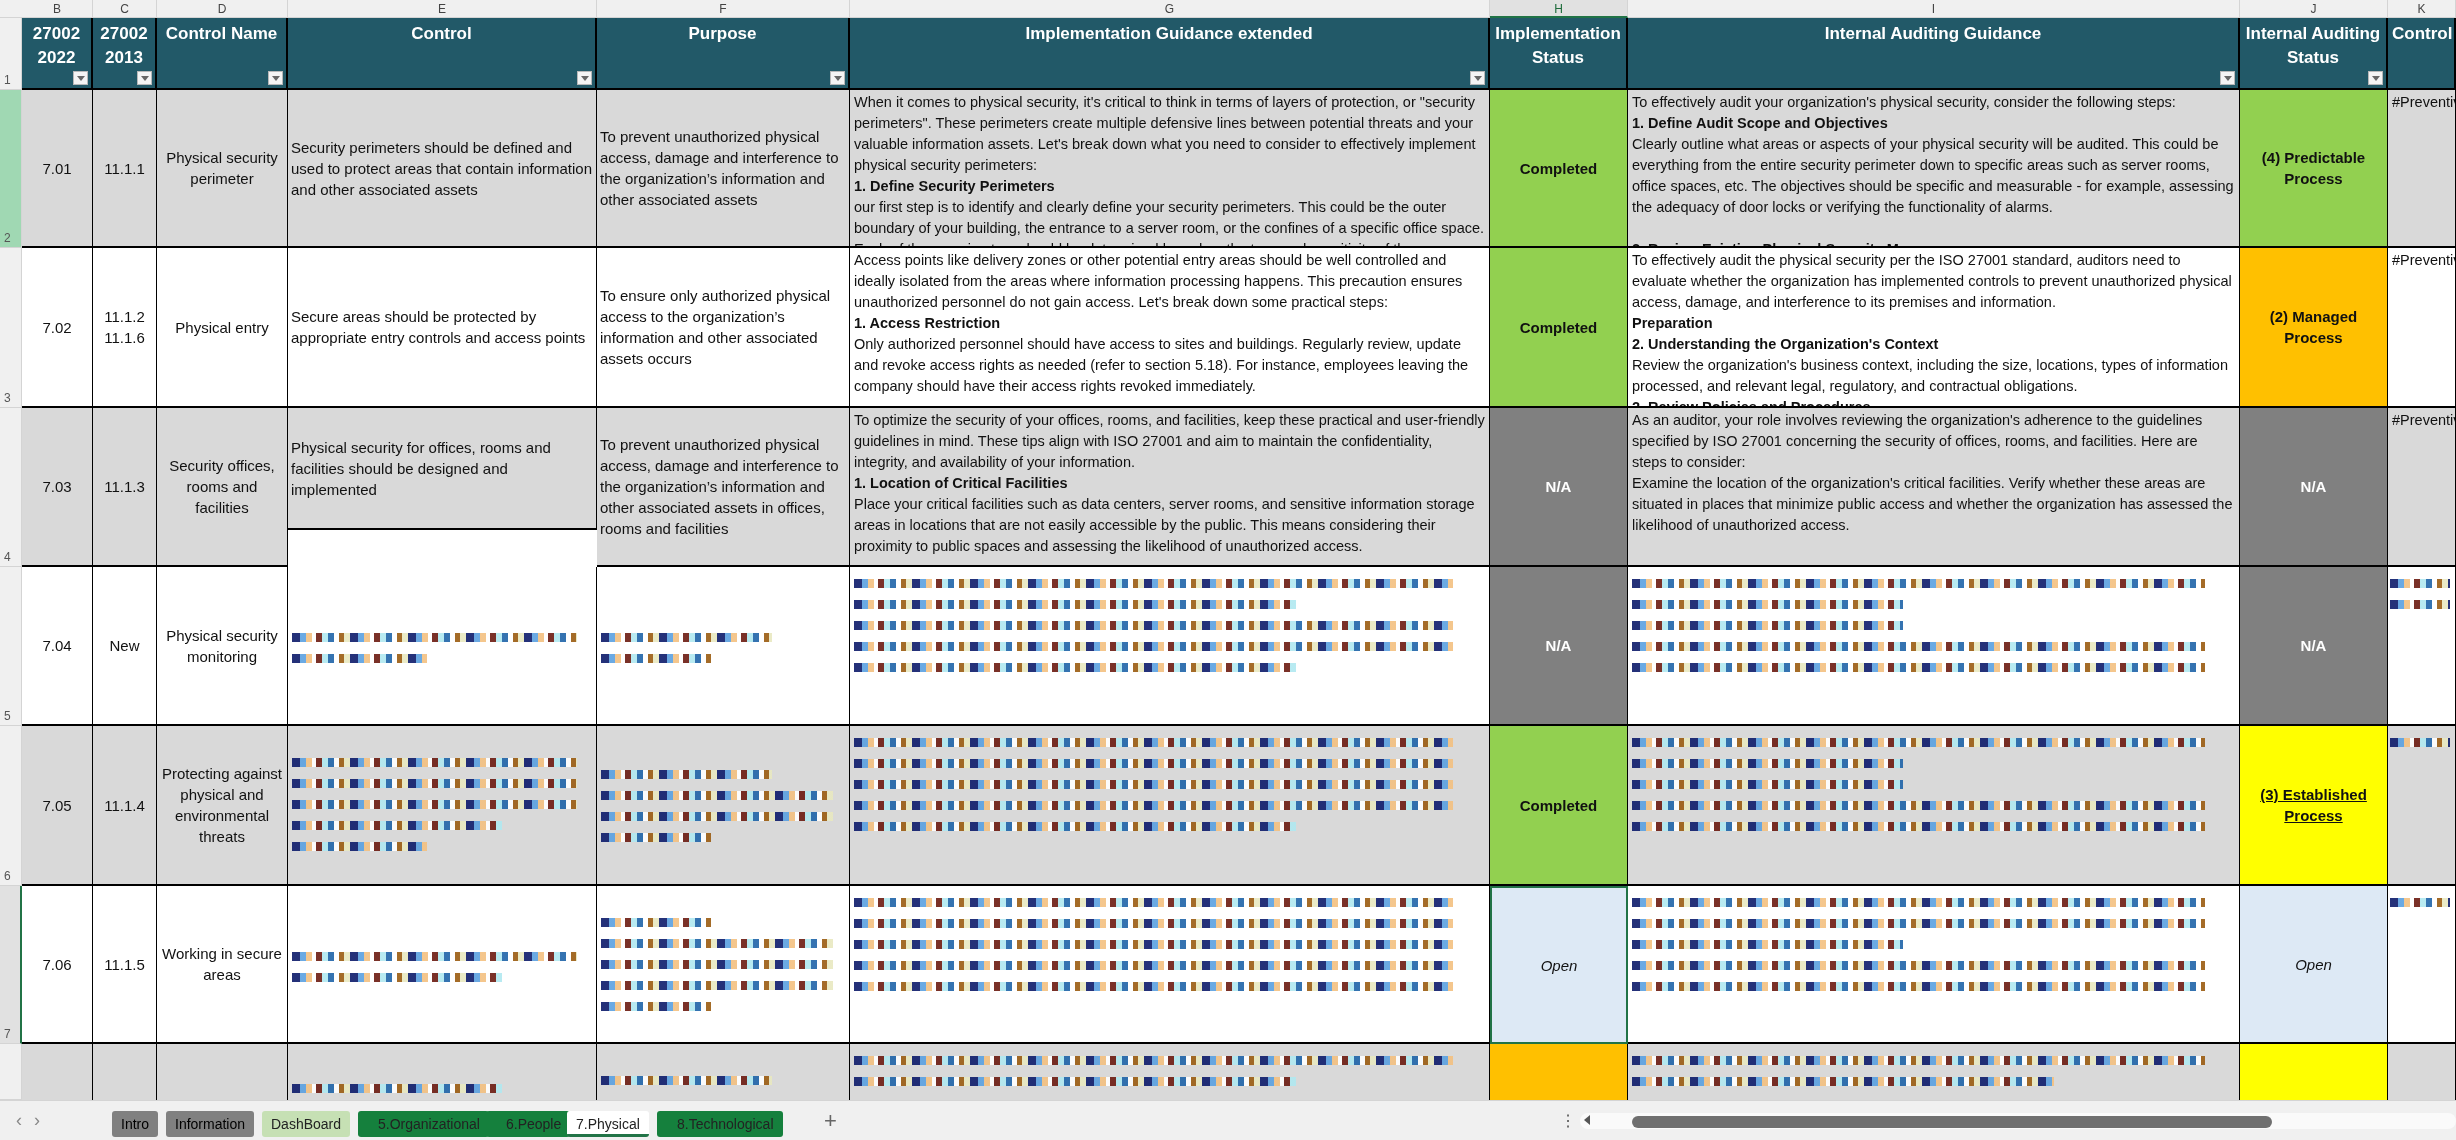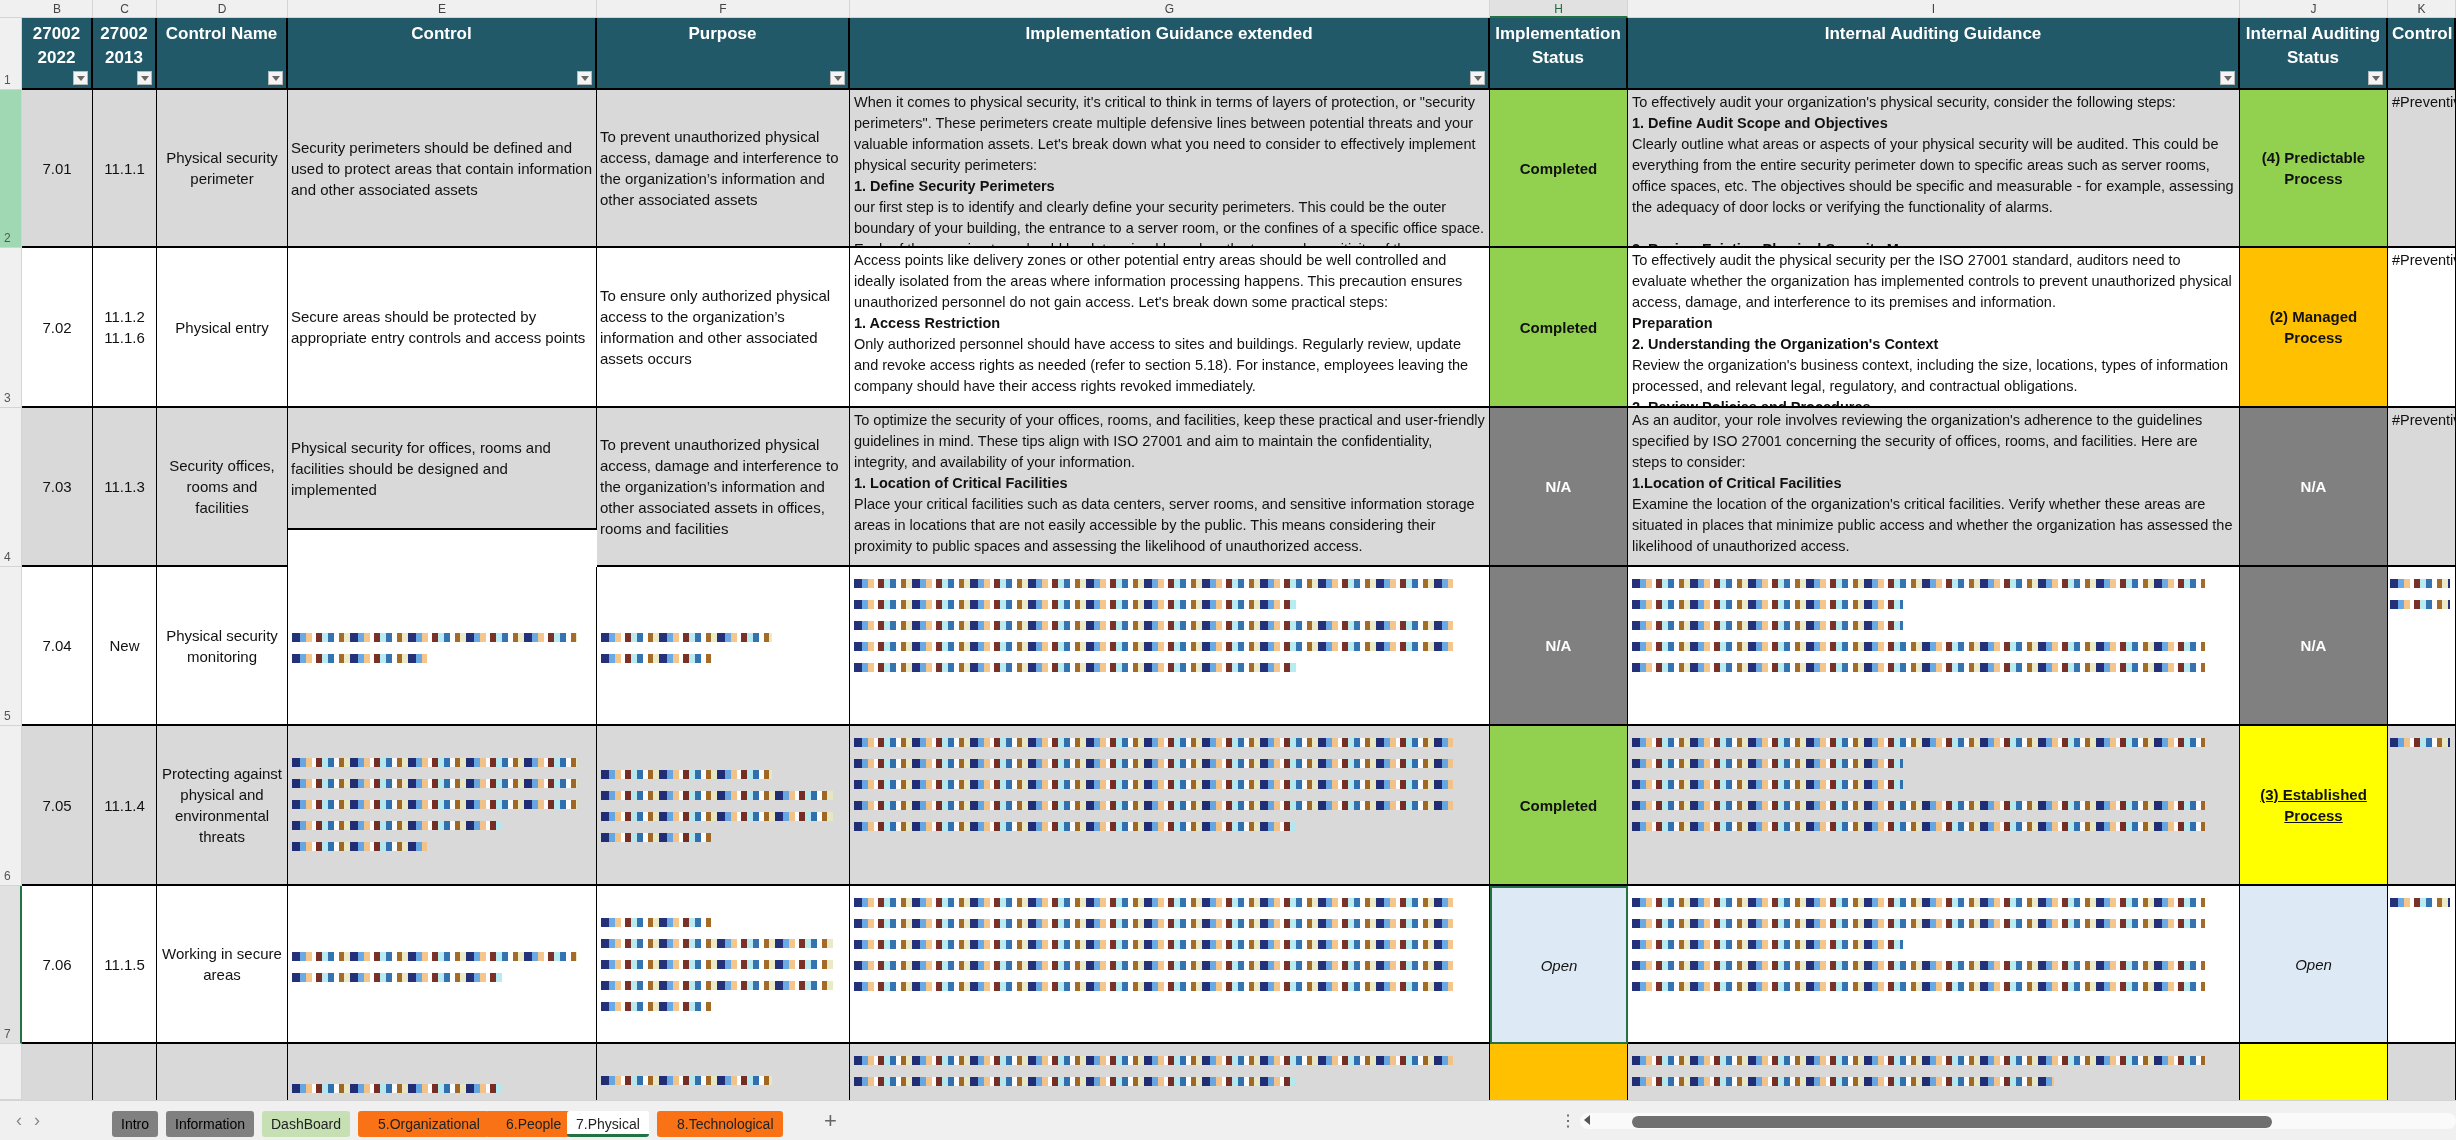--- a/index.html
+++ b/index.html
@@ -39,21 +39,21 @@
     repeating-linear-gradient(90deg, #0c1a6a 0 8px, #5aa0e0 8px 14px, #f3c080 14px 20px, #fff 20px 24px, #6b1a10 24px 30px, #b0e8f0 30px 36px, #1e63a8 36px 42px, #fff 42px 47px, #9a5b10 47px 52px, #e8e8c0 52px 58px); opacity: 0.9; }
   .redact.s { width: 45%; }
   .redact.m { width: 70%; }
   .redact.l { width: 95%; }
 
   .tabbar { position: absolute; left: 0; top: 1100px; width: 2456px; height: 40px; background: #f0f0f0; border-top: 1px solid #d4d4d4; }
   .tabnav { position: absolute; top: 9px; font-size: 18px; color: #888; }
   .tab { position: absolute; top: 10px; height: 26px; font-size: 14px; line-height: 26px; padding: 0 9px; border-radius: 3px; color: #222; }
   .tab.gray { background: #808080; color: #000000; }
   .tab.green { background: #c6e0b4; }
-  .tab.peach { background: #f97316; padding-left: 20px; }
+  .tab.peach { background: #15803d; padding-left: 20px; }
   .tab.active { background: #ffffff; color: #222; border-bottom: 3px solid #217346; }
   .tab-add { position: absolute; left: 824px; top: 7px; font-size: 22px; color: #666; }
   .hscroll { position: absolute; left: 1560px; top: 10px; width: 896px; height: 20px; }
   .hscroll .dots { position: absolute; left: 0; top: 0; font-size: 16px; color: #555; }
   .hscroll .track { position: absolute; left: 20px; top: 2px; width: 876px; height: 16px; background: #fafafa; border-radius: 8px; }
   .hscroll .thumb { position: absolute; left: 52px; top: 3px; width: 640px; height: 12px; background: #6f6f6f; border-radius: 6px; }
   .hscroll .arrow { position: absolute; left: 4px; top: 2px; border-top: 5px solid transparent; border-bottom: 5px solid transparent; border-right: 6px solid #555; }
 </style>
 </head>
 <body>
@@ -155,21 +155,20 @@
 <div class="cell gray vleft" style="left:288px;top:408px;width:309px;height:122px">Physical security for offices, rooms and facilities should be designed and implemented</div>
 <div class="cell gray vleft" style="left:597px;top:408px;width:253px;height:159px">To prevent unauthorized physical access, damage and interference to the organization’s information and other associated assets in offices, rooms and facilities</div>
 <div class="cell gray top" style="left:850px;top:408px;width:640px;height:159px">
   <div>To optimize the security of your offices, rooms, and facilities, keep these practical and user-friendly guidelines in mind. These tips align with ISO 27001 and aim to maintain the confidentiality, integrity, and availability of your information.</div>
   <div style="font-weight:bold">1. Location of Critical Facilities</div>
   <div>Place your critical facilities such as data centers, server rooms, and sensitive information storage areas in locations that are not easily accessible by the public. This means considering their proximity to public spaces and assessing the likelihood of unauthorized access.</div>
 </div>
 <div class="cell center st-na" style="left:1490px;top:408px;width:138px;height:159px">N/A</div>
 <div class="cell gray top" style="left:1628px;top:408px;width:612px;height:159px">
   <div>As an auditor, your role involves reviewing the organization's adherence to the guidelines specified by ISO 27001 concerning the security of offices, rooms, and facilities. Here are steps to consider:</div>
-  <div style="font-weight:bold">1.Location of Critical Facilities</div>
   <div>Examine the location of the organization's critical facilities. Verify whether these areas are situated in places that minimize public access and whether the organization has assessed the likelihood of unauthorized access.</div>
 </div>
 <div class="cell center st-na" style="left:2240px;top:408px;width:148px;height:159px">N/A</div>
 <div class="cell gray top" style="left:2388px;top:408px;width:68px;height:159px;white-space:nowrap">#Preventive</div>
 
 <div class="cell white center" style="left:22px;top:567px;width:71px;height:159px">7.04</div>
 <div class="cell white center" style="left:93px;top:567px;width:64px;height:159px">New</div>
 <div class="cell white center" style="left:157px;top:567px;width:131px;height:159px">Physical security monitoring</div>
 <div class="cell white" style="left:288px;top:567px;width:309px;height:159px;padding:56px 4px 0">
     <span class="redact l"></span>

